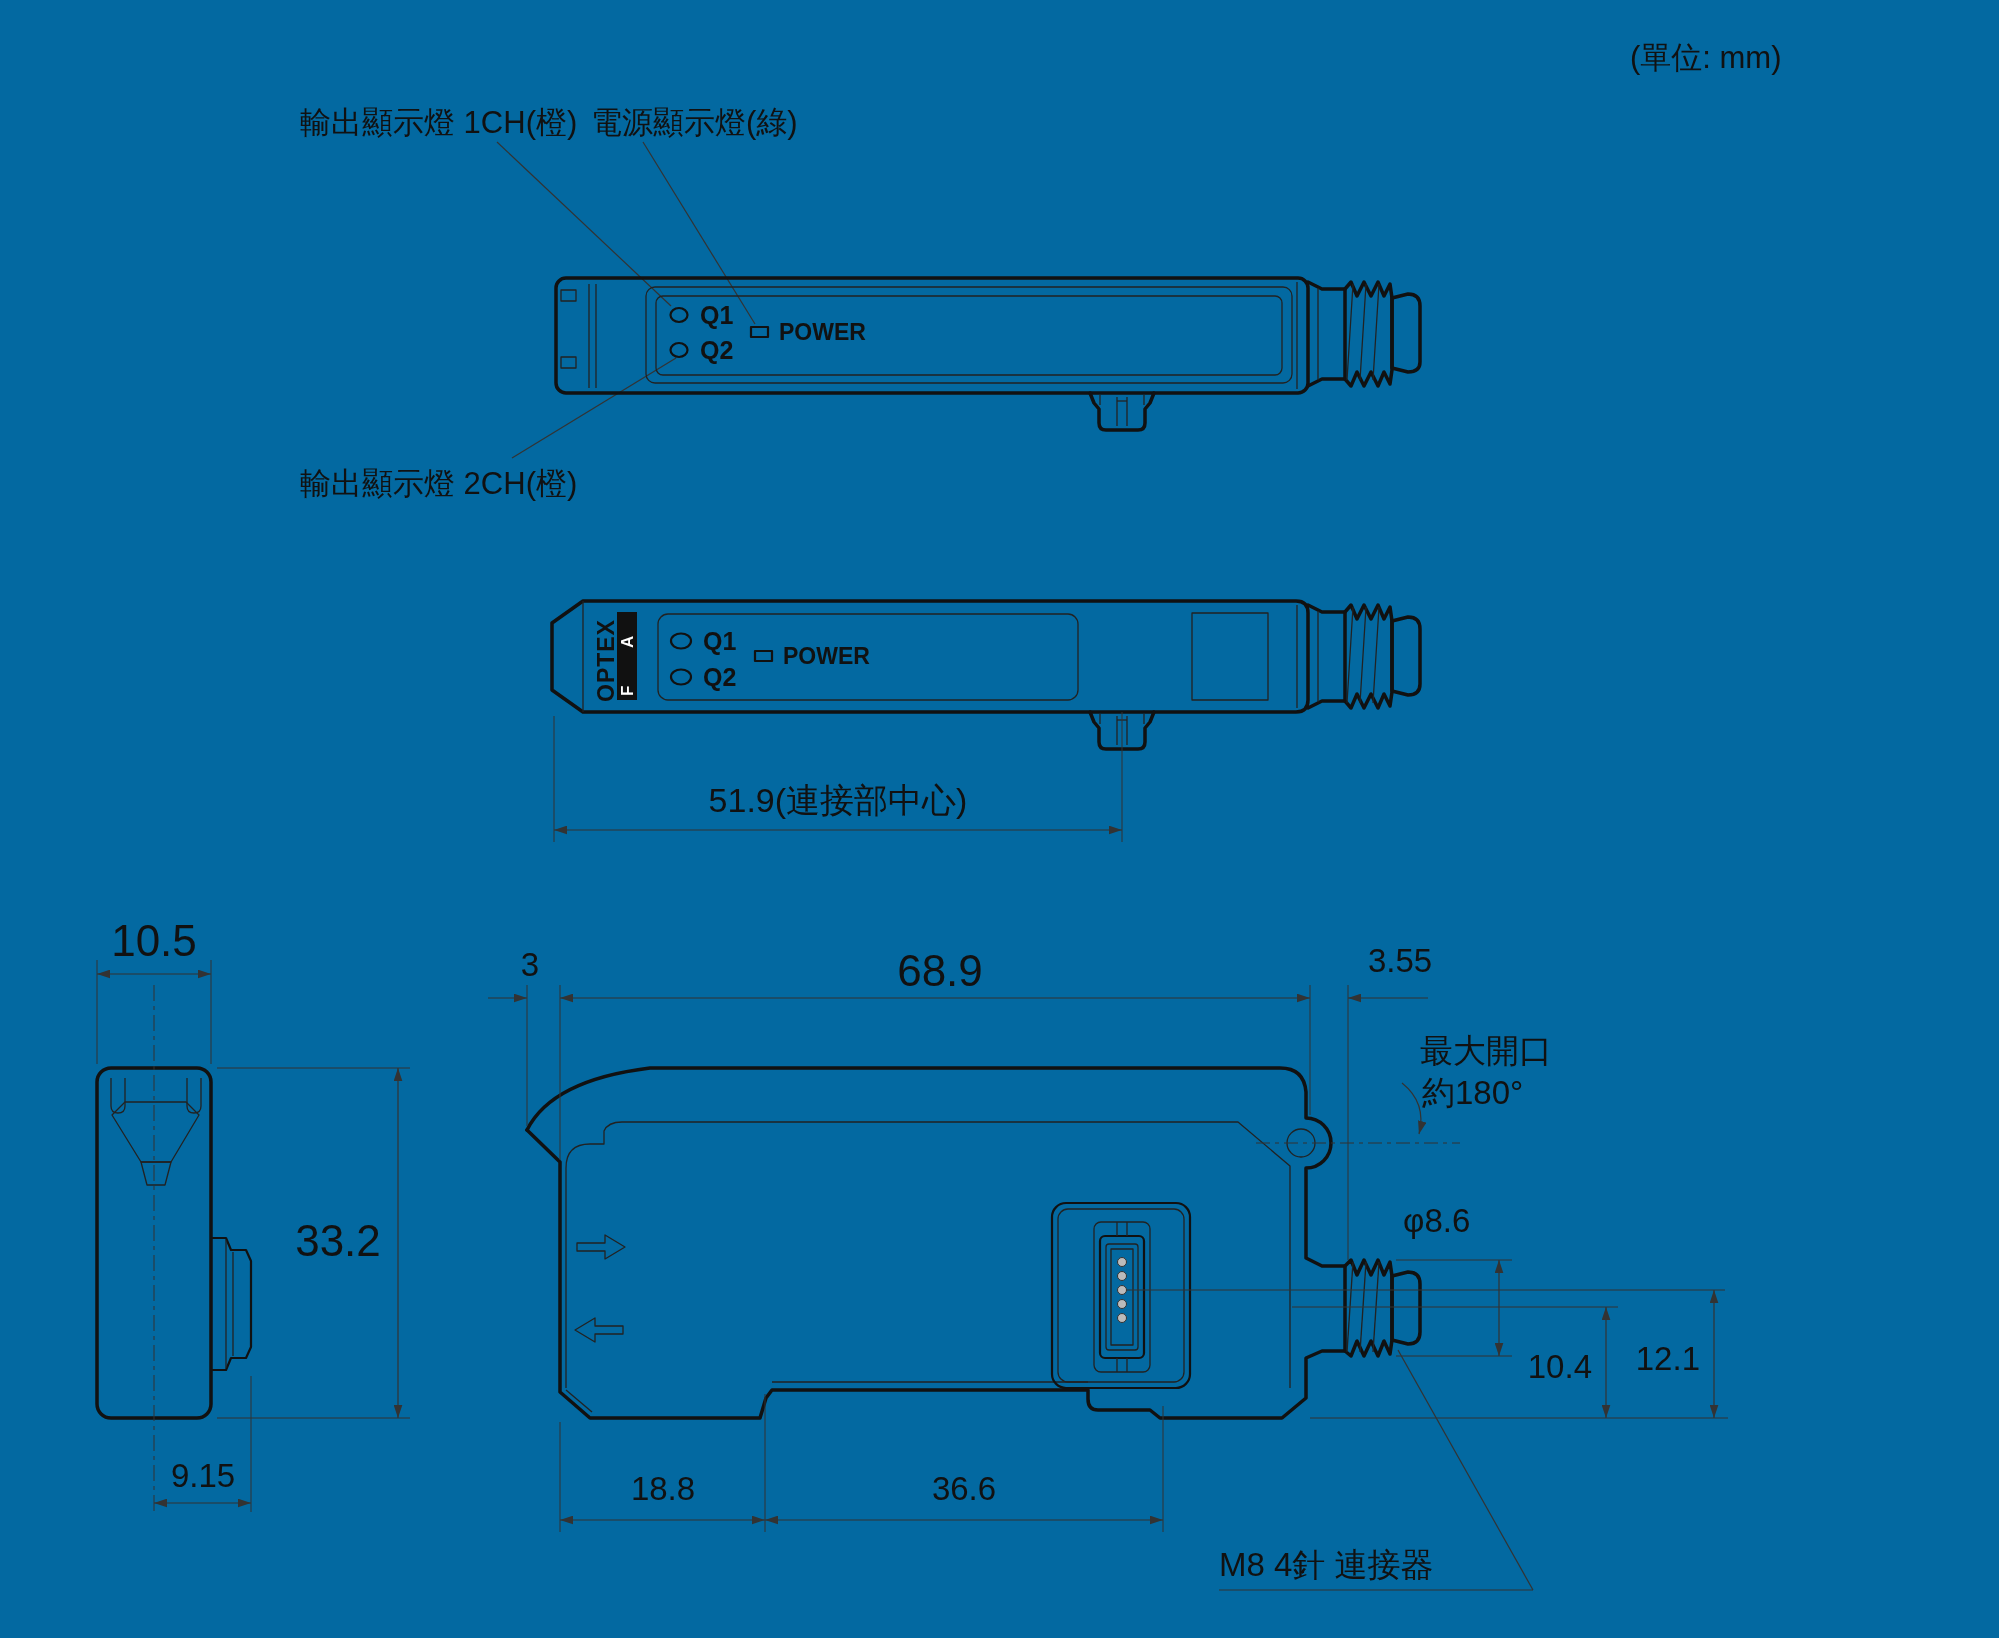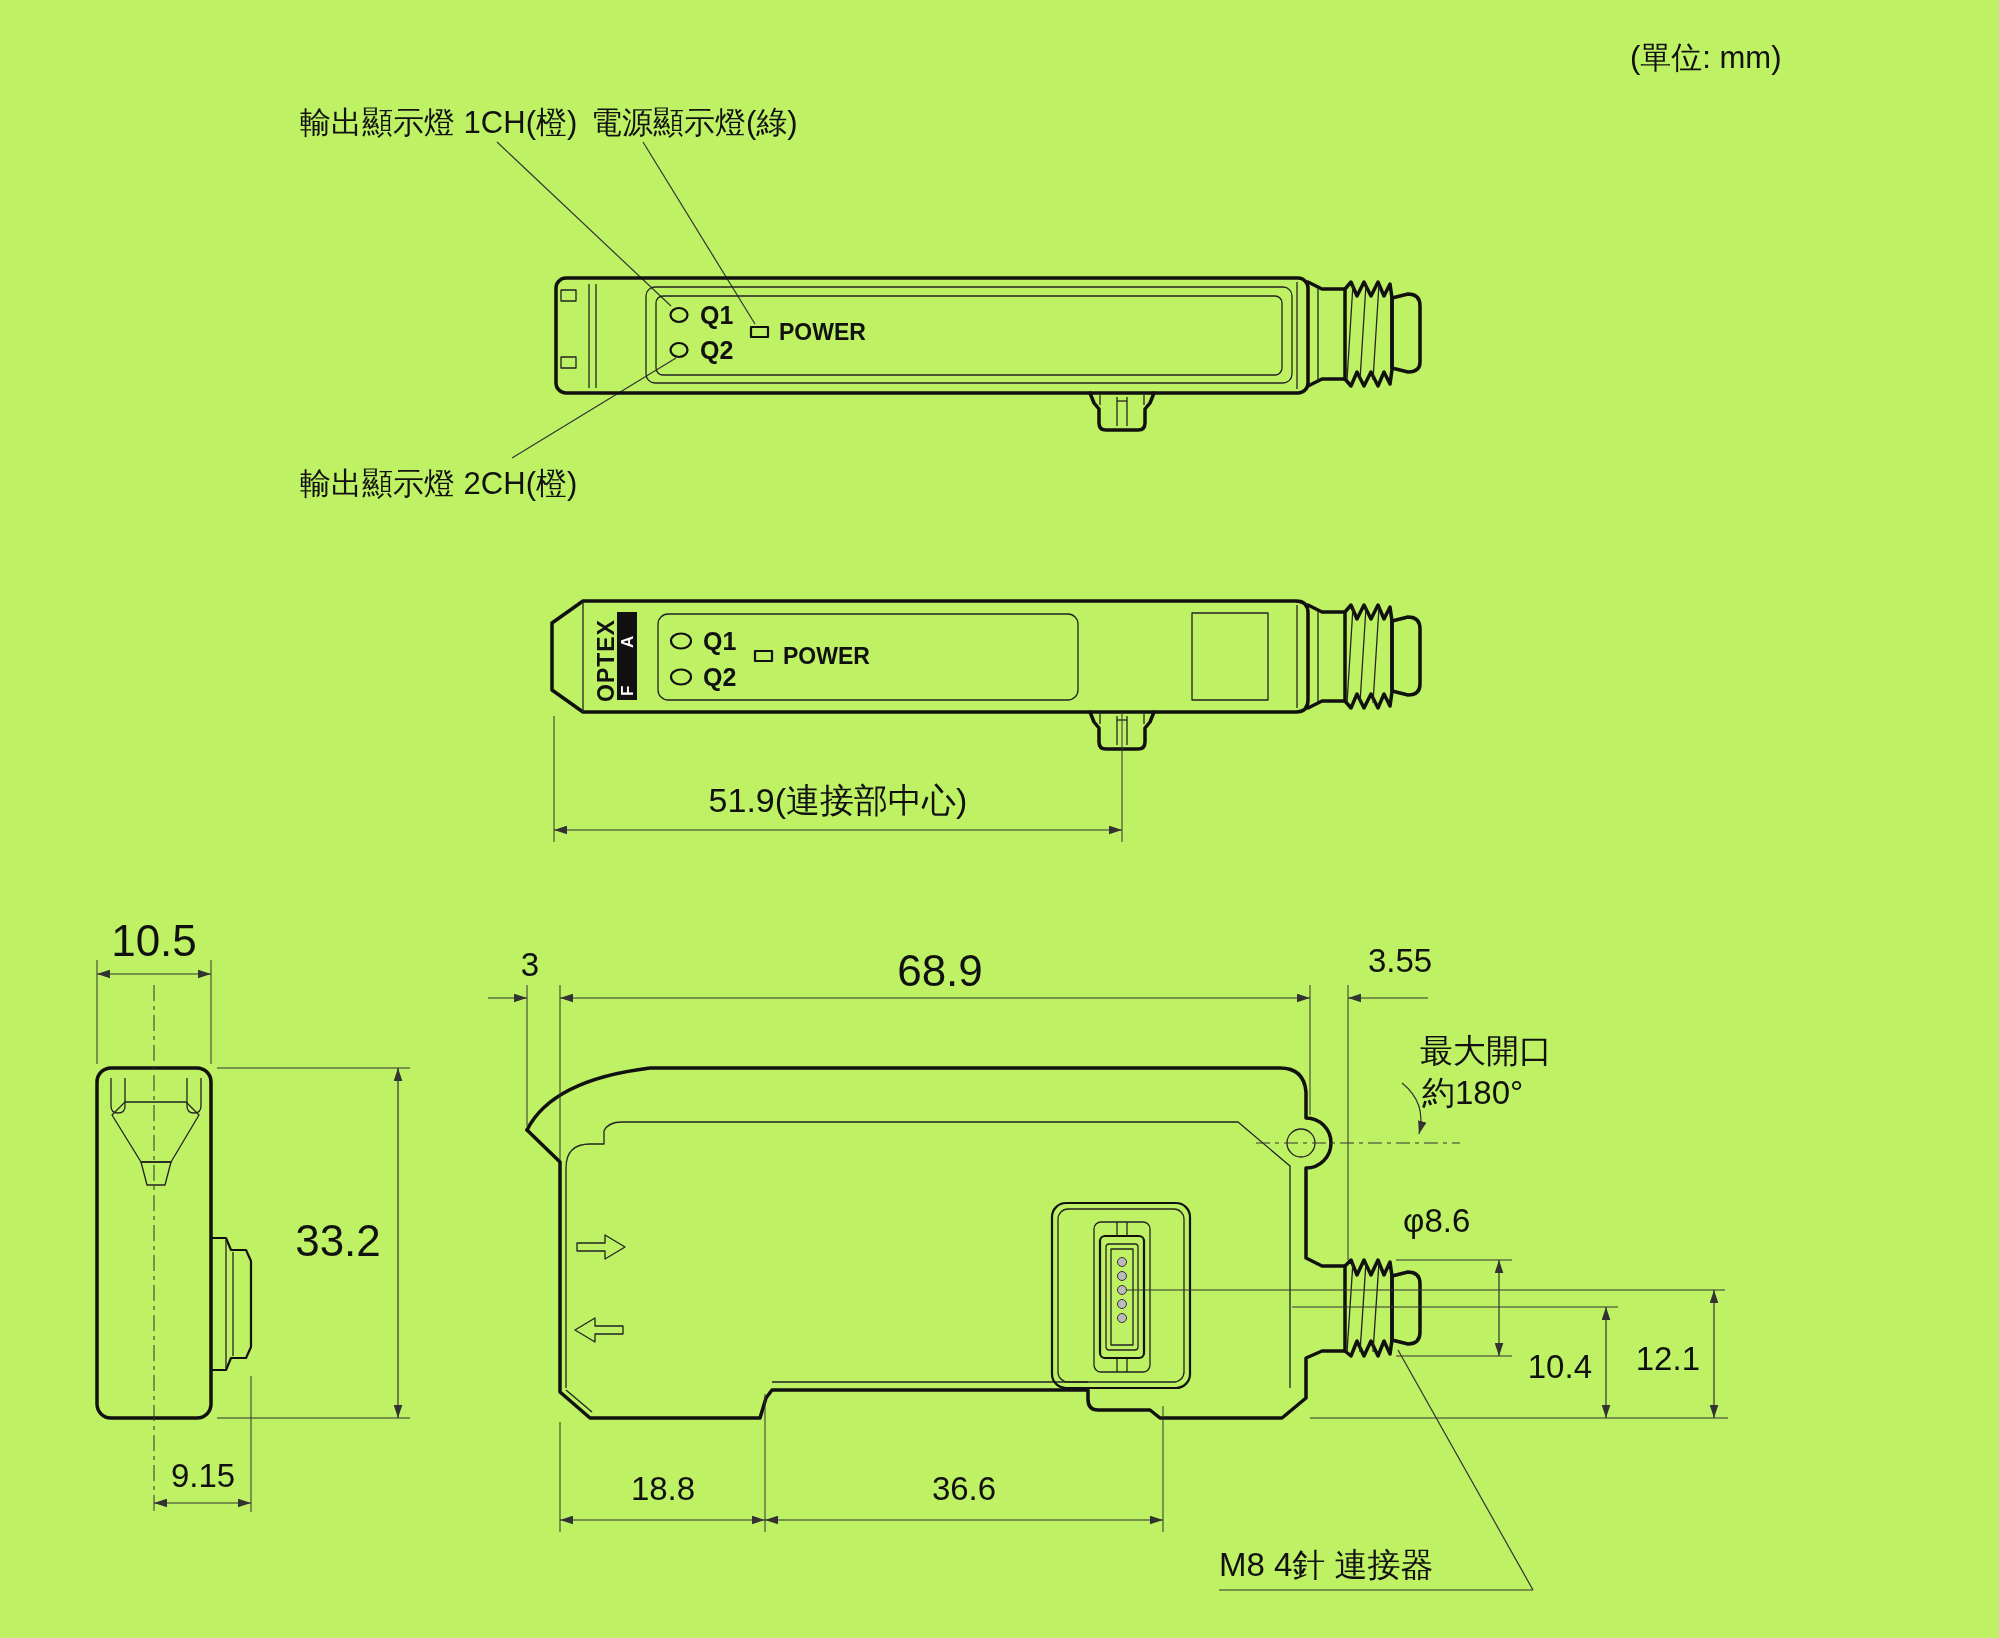--- a/index.html
+++ b/index.html
@@ -1,16 +1,16 @@
 <!DOCTYPE html>
 <html><head>
 <meta charset="utf-8">
 <style>
   html,body{margin:0;padding:0;background:#ffffff;}
-  .stage{position:relative;width:1999px;height:1638px;background:#bef264;overflow:hidden;
+  .stage{position:relative;width:1999px;height:1638px;background:#0369a1;overflow:hidden;
          font-family:"Liberation Sans", sans-serif;}
   svg text{font-family:"Liberation Sans", sans-serif;fill:#111;}
   .dim-num{font-size:33px;}
   .dim-num-big{font-size:44px;}
   .cjk{font-size:31px;}
   .led-label{font-size:25px;font-weight:bold;}
   .power-label{font-size:23px;font-weight:bold;}
   .brand{font-size:23px;font-weight:bold;letter-spacing:1px;}
   .brand-sub{font-size:17px;font-weight:bold;}
   .thick{fill:none;stroke:#111;stroke-width:3.5;stroke-linejoin:round;stroke-linecap:round;}

